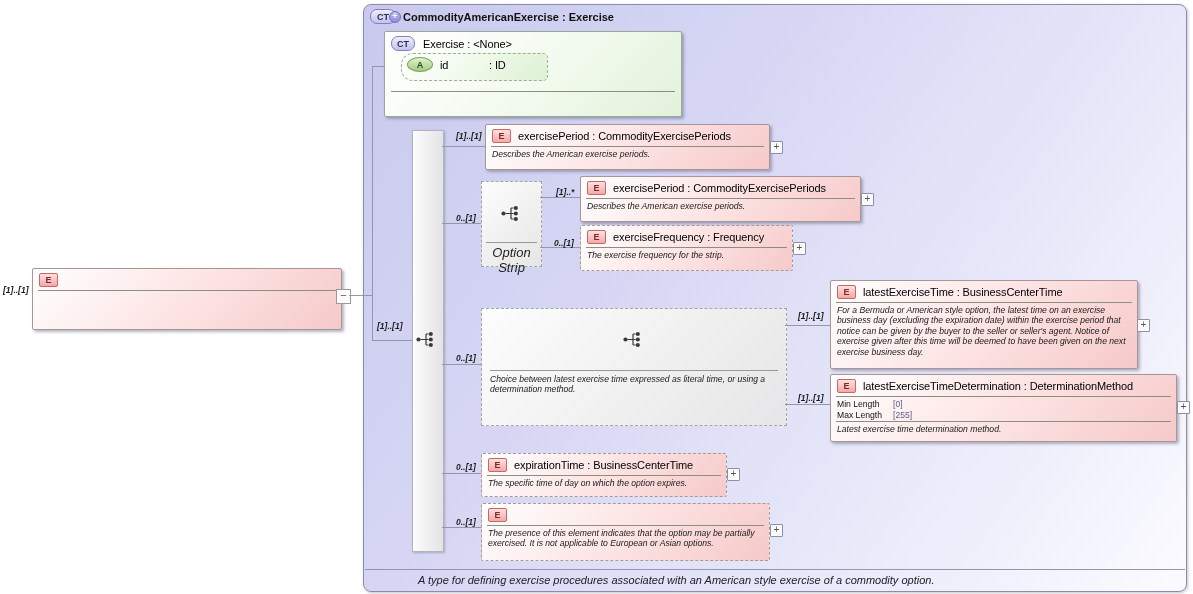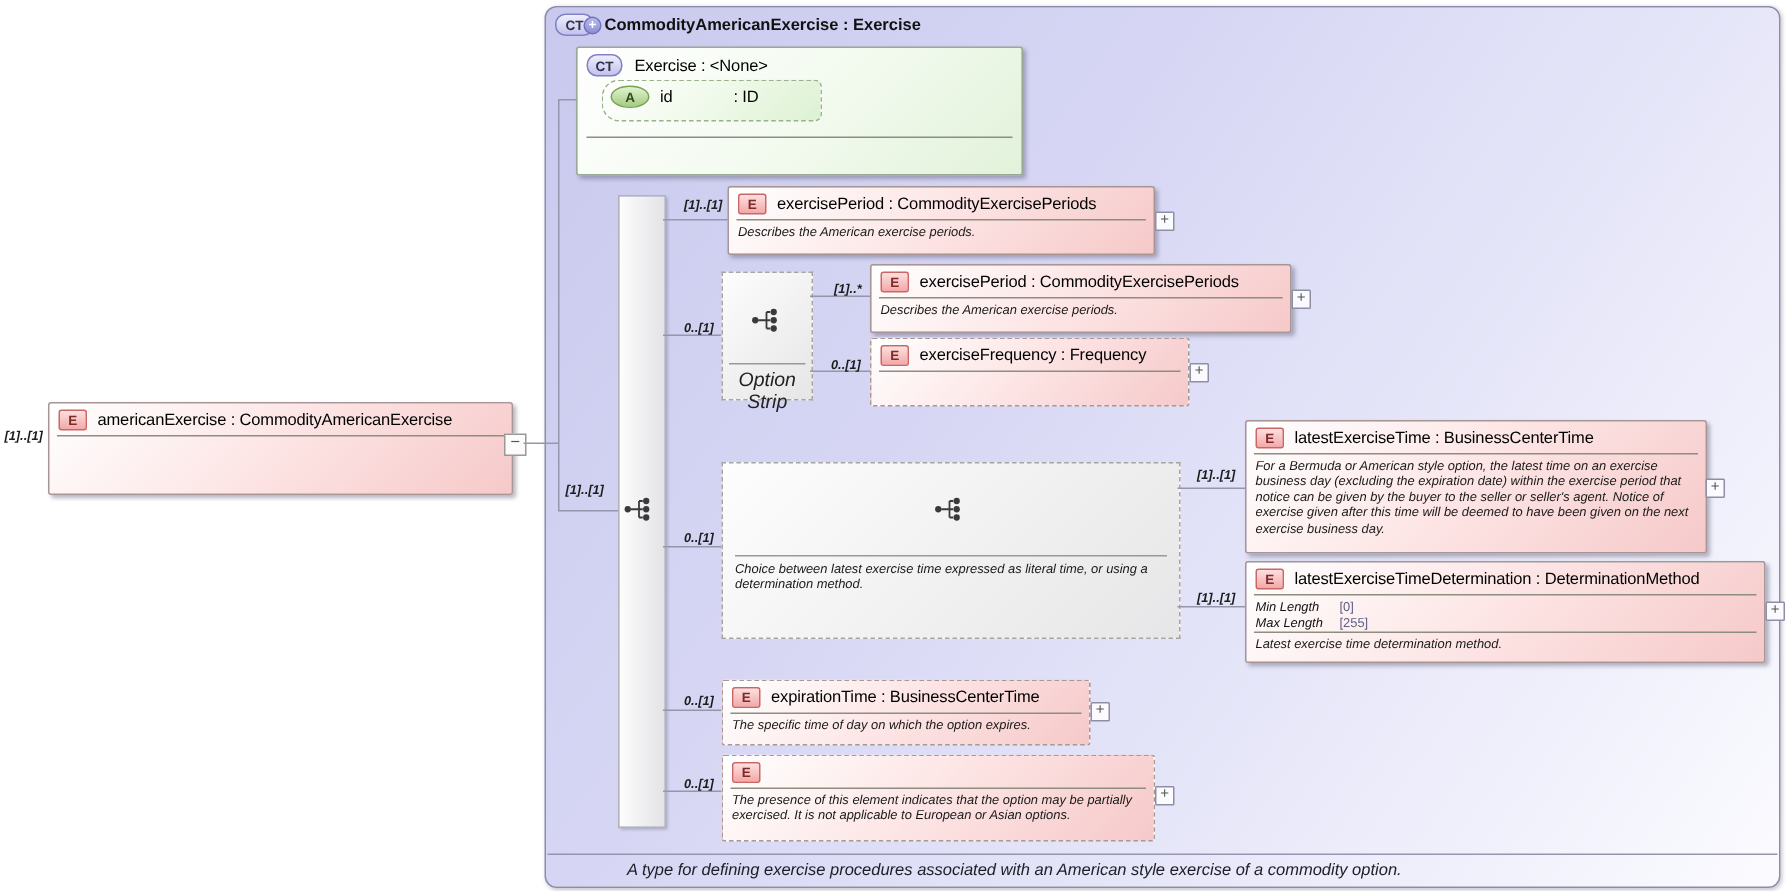--- a/index.html
+++ b/index.html
@@ -42,21 +42,21 @@
   .ebox{position:absolute;background:linear-gradient(135deg,#ffffff 0%,#fde4e4 50%,#f6c9c9 100%);
     border-radius:2px;}
   .ebox.solid{border:1px solid #a89595;box-shadow:2px 2px 3px rgba(90,90,115,.45);}
   .ebox.dashed{border:1px dashed #a39a9a;}
   .ehead{display:flex;align-items:center;gap:7px;padding:4px 6px 2px 6px;}
   .etitle{font-size:11px;font-weight:normal;color:#000;white-space:nowrap;letter-spacing:-0.1px;}
   .esep{border-top:1px solid #8d8d80;margin:1px 5px 0 5px;}
   .edesc{font-size:8.6px;font-style:italic;color:#191919;padding:2px 6px;line-height:1.22;}
   .facets{padding:2px 6px 0 6px;font-size:8.6px;line-height:1.25;}
   .facet-row{display:flex;}
-  .facet-name{font-style:italic;color:#111;width:56px;}
+  .facet-name{color:#111;width:56px;}
   .facet-val{color:#5d5d85;}
 
   
   .gbox{position:absolute;background:linear-gradient(135deg,#fdfdfd 0%,#efefef 60%,#e6e6e8 100%);
     border:1px dashed #a5a5a5;}
   .glabel{font-size:13px;font-style:italic;color:#222;text-align:center;}
   .gsep{border-top:1px solid #999;margin:0 4px;}
 
   
   .seqbar{position:absolute;left:412px;top:130px;width:30px;height:420px;
@@ -84,21 +84,20 @@
       <span class="ct-title">CommodityAmericanExercise : Exercise</span>
     </div>
     <div class="ct-footer-line"></div>
     <div class="ct-footer">A type for defining exercise procedures associated with an American style exercise of a commodity option.</div>
   </div>
 
   <span class="card" style="left:3px;top:285px;">[1]..[1]</span>
   <div class="ebox solid" style="left:32px;top:268px;width:308px;height:60px;">
     <div class="ehead">
       <span class="e-icon">E</span>
-      <span class="etitle">americanExercise : CommodityAmericanExercise</span>
     </div>
     <div class="esep"></div>
   </div>
   <div class="minusbtn">−</div>
 
   <div class="hl" style="left:349px;top:295px;width:23px;"></div>
   <div class="vl" style="left:372px;top:66px;height:274px;"></div>
   <div class="hl" style="left:372px;top:66px;width:29px;"></div>
   <div class="hl" style="left:372px;top:340px;width:40px;"></div>
   <span class="card" style="left:377px;top:321px;">[1]..[1]</span>
@@ -172,20 +171,21 @@
   </div>
   <div class="plusbtn" style="left:861px;top:193px;">+</div>
 
   <span class="card" style="left:554px;top:238px;">0..[1]</span>
   <div class="ebox dashed" style="left:580px;top:225px;width:211px;height:44px;">
     <div class="ehead">
       <span class="e-icon">E</span>
       <span class="etitle">exerciseFrequency : Frequency</span>
     </div>
     <div class="esep"></div>
+    <div class="edesc">The exercise frequency for the strip.</div>
   </div>
   <div class="plusbtn" style="left:793px;top:242px;">+</div>
 
   <span class="card" style="left:456px;top:353px;">0..[1]</span>
   <div class="gbox" style="left:481px;top:308px;width:304px;height:116px;">
     <svg class="junction" width="22" height="17" viewBox="0 0 22 17" style="position:absolute;left:141px;top:22px;">
       <circle cx="2.5" cy="8.5" r="2.1" fill="#3a3a3a"></circle>
       <path d="M4.5 8.5 H10 M10 3 V14 M10 3 H12.5 M10 8.5 H12.5 M10 14 H12.5" stroke="#3a3a3a" stroke-width="1.2" fill="none"></path>
       <circle cx="14.8" cy="3" r="2.1" fill="#3a3a3a"></circle>
       <circle cx="14.8" cy="8.5" r="2.1" fill="#3a3a3a"></circle>

